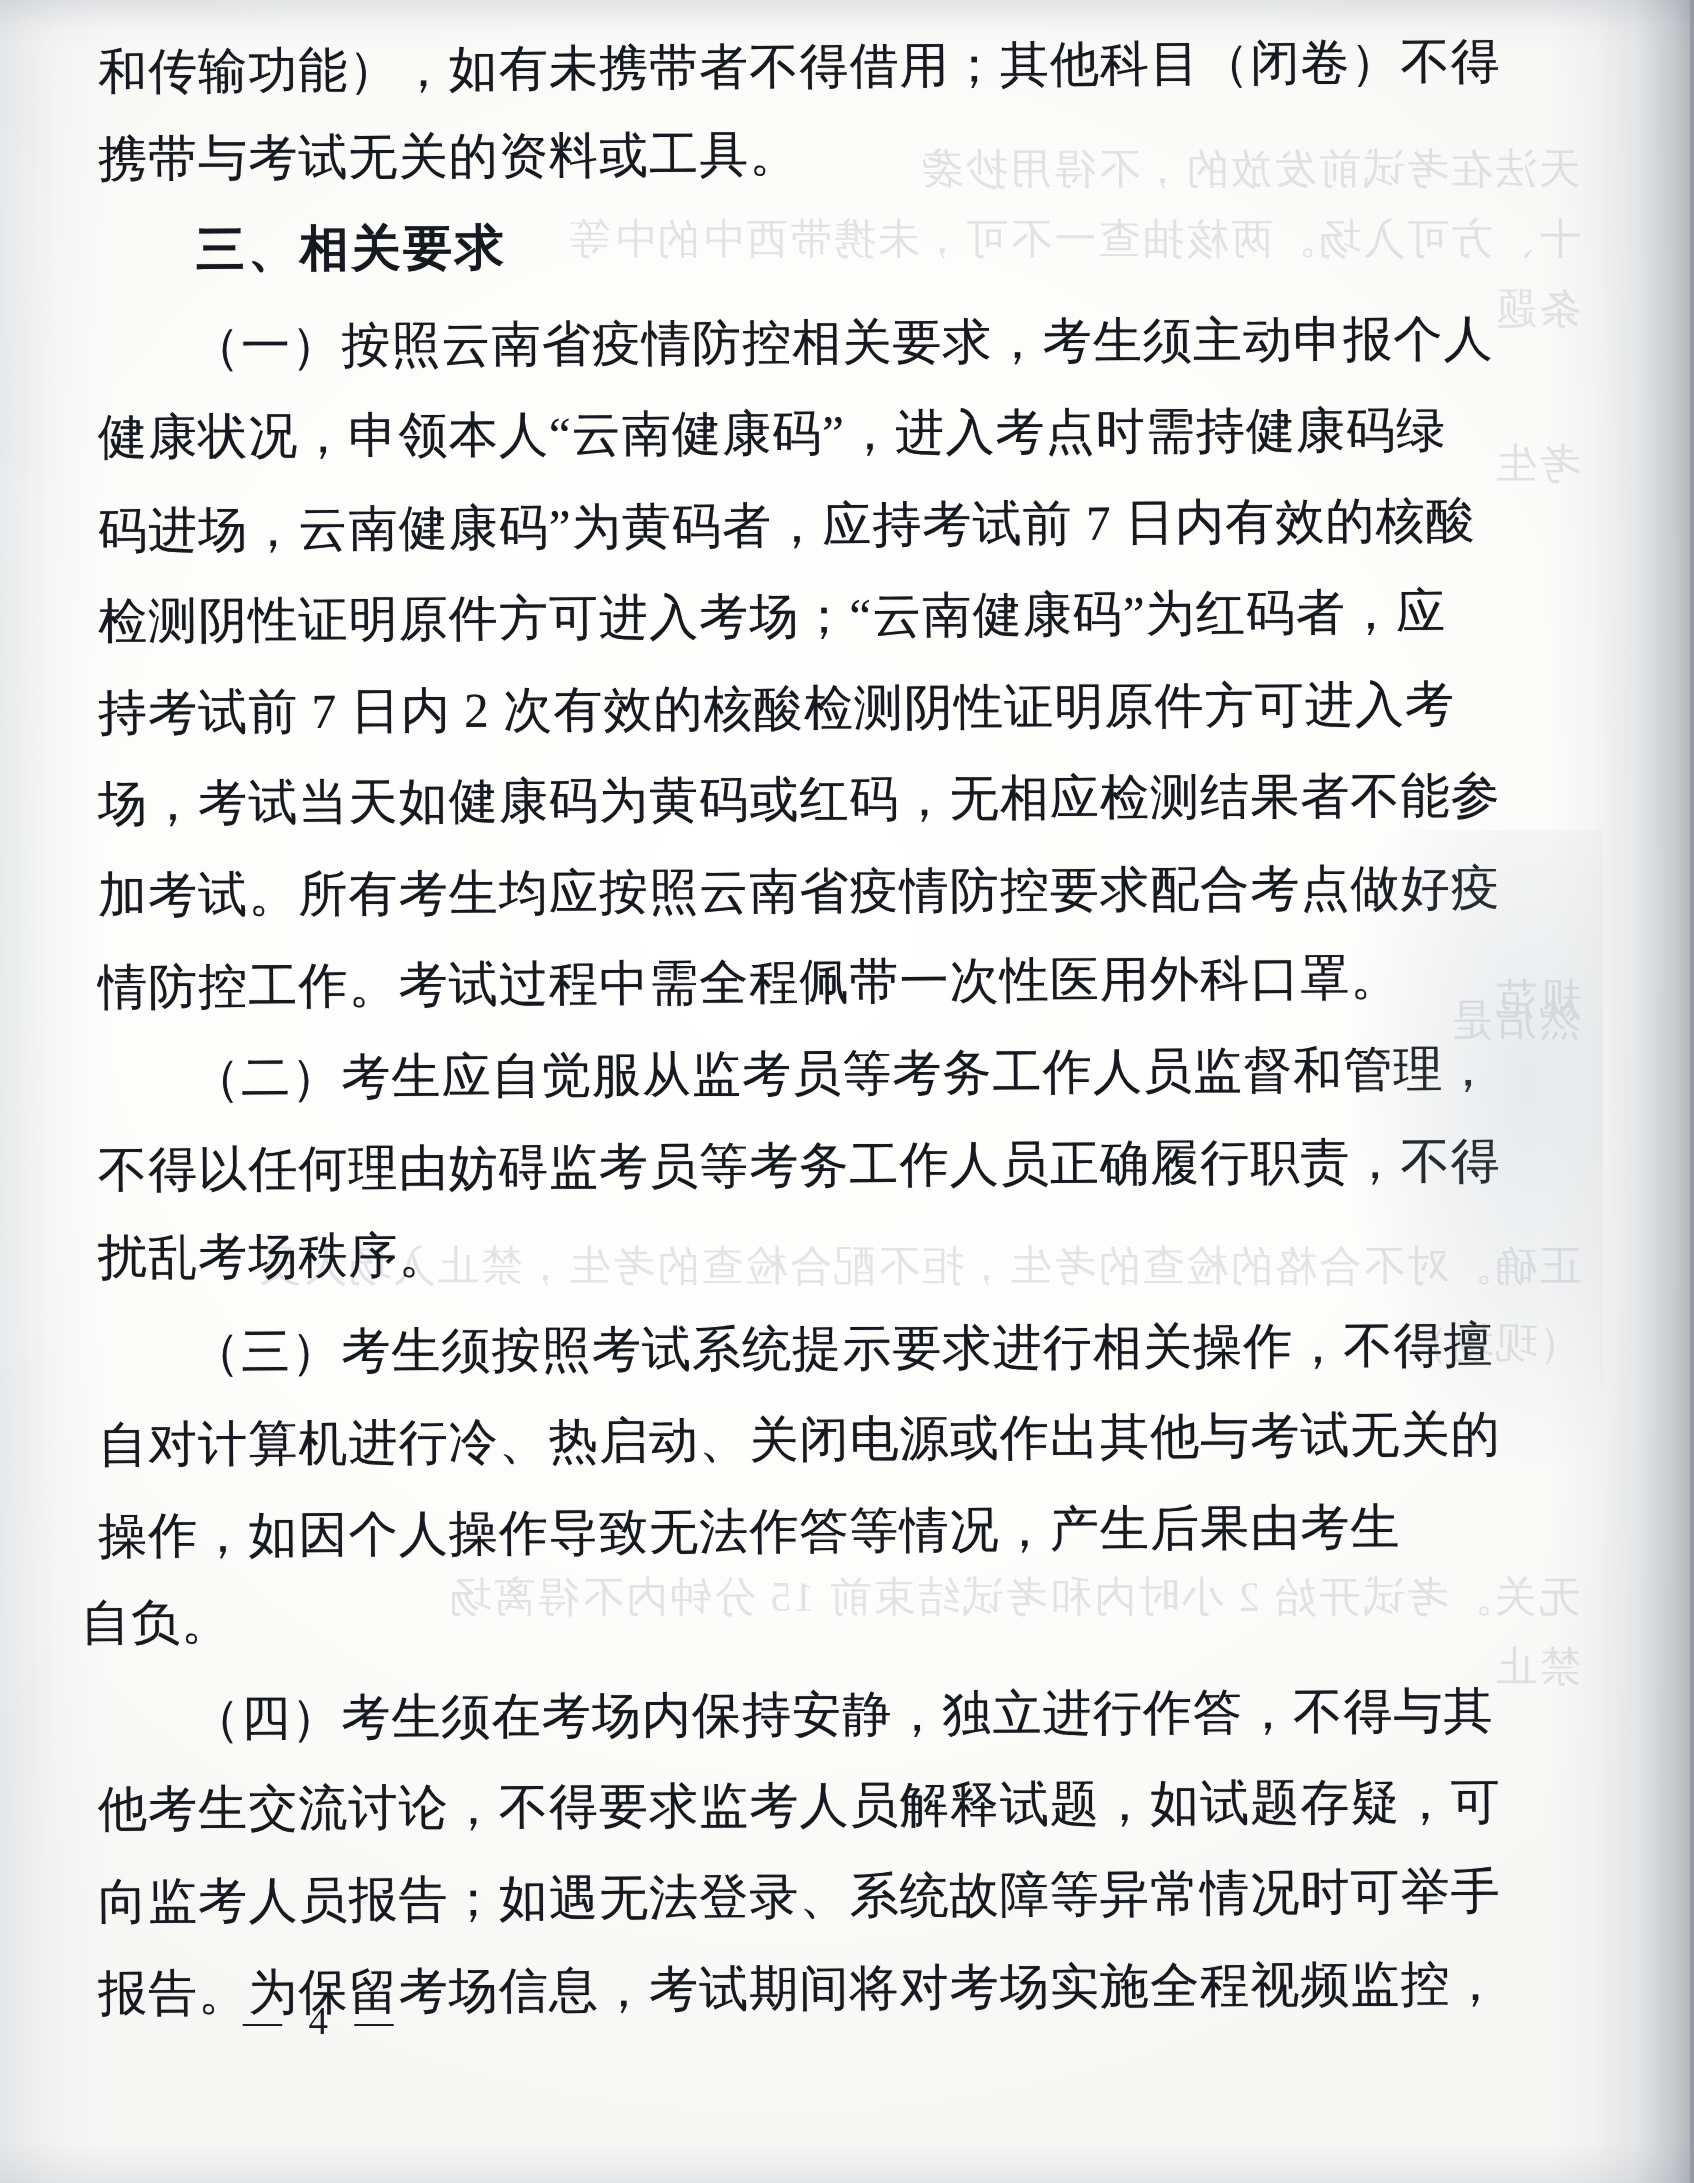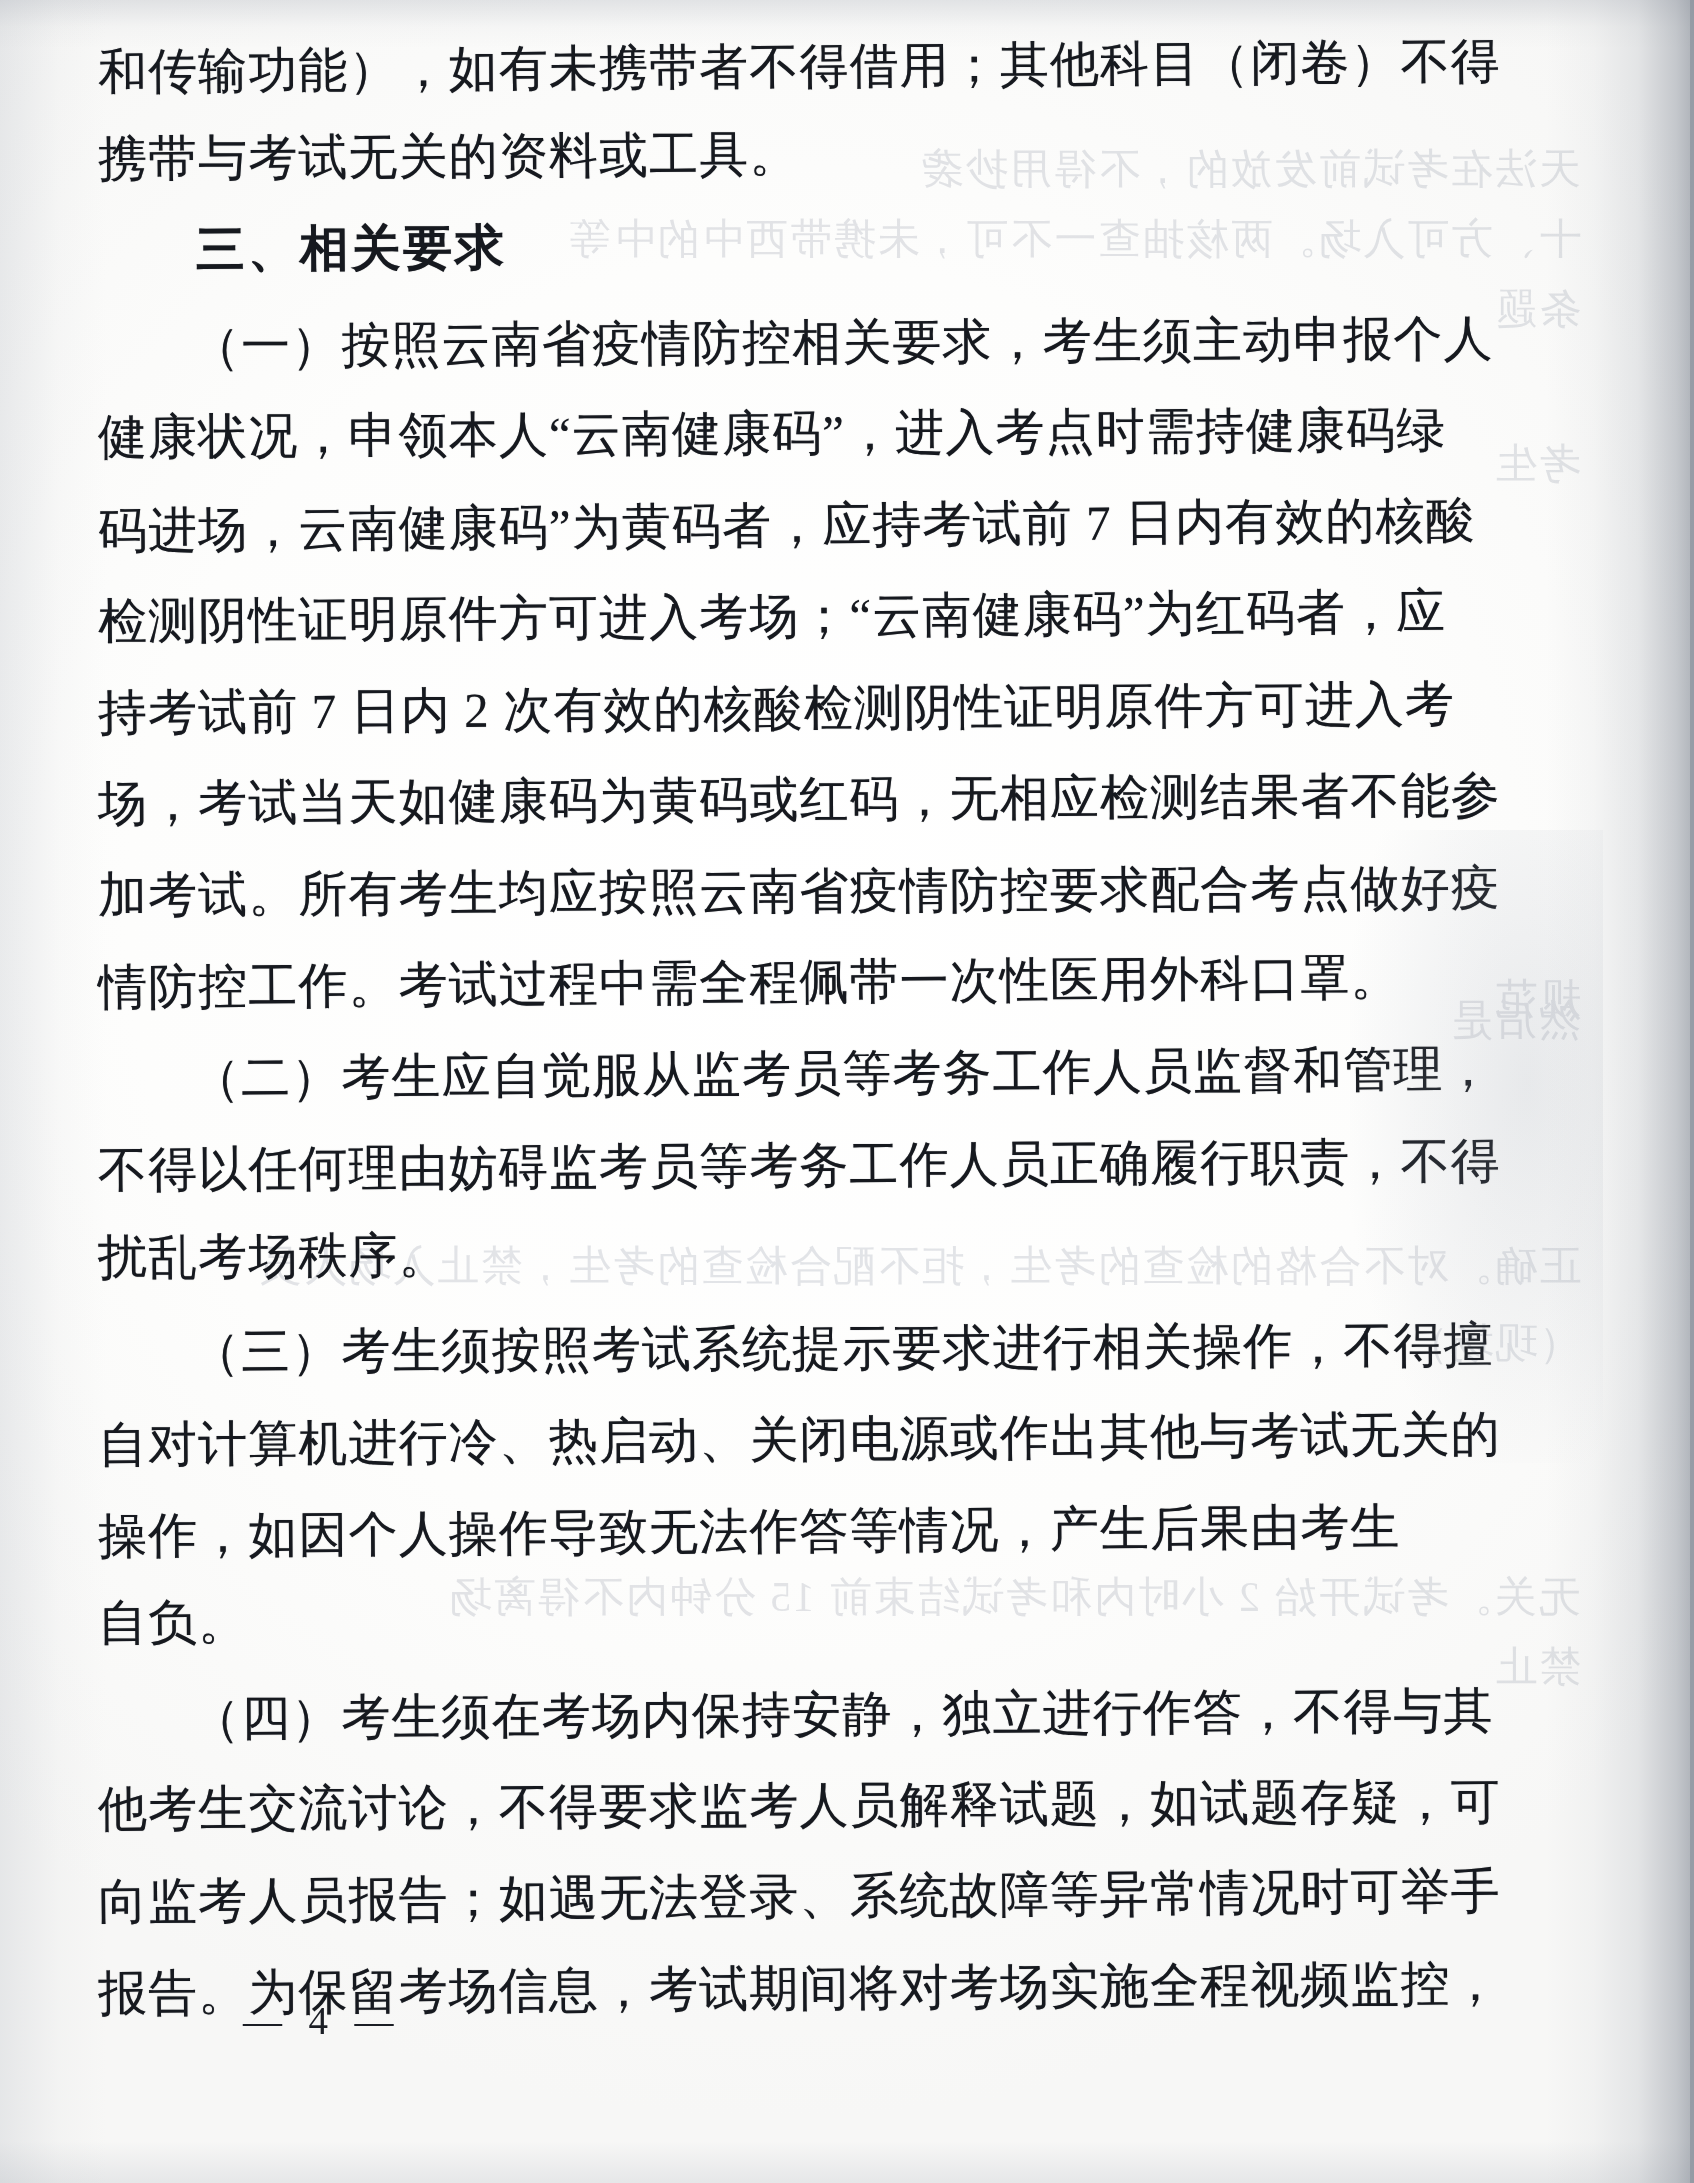--- a/index.html
+++ b/index.html
@@ -166,21 +166,21 @@
       <div class="tline" style="top: 684px; left: 98px; transform: rotate(-0.38deg);">持考试前 7 日内 2 次有效的核酸检测阴性证明原件方可进入考</div>
       <div class="tline" style="top: 775px; left: 98px; transform: rotate(-0.345deg);">场，考试当天如健康码为黄码或红码，无相应检测结果者不能参</div>
       <div class="tline" style="top: 867px; left: 98px; transform: rotate(-0.31deg);">加考试。所有考生均应按照云南省疫情防控要求配合考点做好疫</div>
       <div class="tline" style="top: 958px; left: 98px; transform: rotate(-0.45deg);">情防控工作。考试过程中需全程佩带一次性医用外科口罩。</div>
       <div class="tline" style="top: 1049px; left: 191px; transform: rotate(-0.415deg);">（二）考生应自觉服从监考员等考务工作人员监督和管理，</div>
       <div class="tline" style="top: 1141px; left: 98px; transform: rotate(-0.38deg);">不得以任何理由妨碍监考员等考务工作人员正确履行职责，不得</div>
       <div class="tline" style="top: 1232px; left: 98px; transform: rotate(-0.345deg);">扰乱考场秩序。</div>
       <div class="tline" style="top: 1324px; left: 191px; transform: rotate(-0.31deg);">（三）考生须按照考试系统提示要求进行相关操作，不得擅</div>
       <div class="tline" style="top: 1415px; left: 98px; transform: rotate(-0.45deg);">自对计算机进行冷、热启动、关闭电源或作出其他与考试无关的</div>
       <div class="tline" style="top: 1507px; left: 98px; transform: rotate(-0.415deg);">操作，如因个人操作导致无法作答等情况，产生后果由考生</div>
-      <div class="tline" style="top: 1598px; left: 98px; transform: rotate(-0.38deg);">自负。</div>
+      <div class="tline" style="top: 1598px; left: 81px; transform: rotate(-0.38deg);">自负。</div>
       <div class="tline" style="top: 1690px; left: 191px; transform: rotate(-0.345deg);">（四）考生须在考场内保持安静，独立进行作答，不得与其</div>
       <div class="tline" style="top: 1781px; left: 98px; transform: rotate(-0.31deg);">他考生交流讨论，不得要求监考人员解释试题，如试题存疑，可</div>
       <div class="tline" style="top: 1872px; left: 98px; transform: rotate(-0.45deg);">向监考人员报告；如遇无法登录、系统故障等异常情况时可举手</div>
       <div class="tline" style="top: 1964px; left: 98px; transform: rotate(-0.415deg);">报告。为保留考场信息，考试期间将对考场实施全程视频监控，</div>
     </div>
 
   <div id="pagenum">— 4 —</div>
 
   <div class="corner-smudge"></div>
   <div class="scan-shadow-top"></div>

